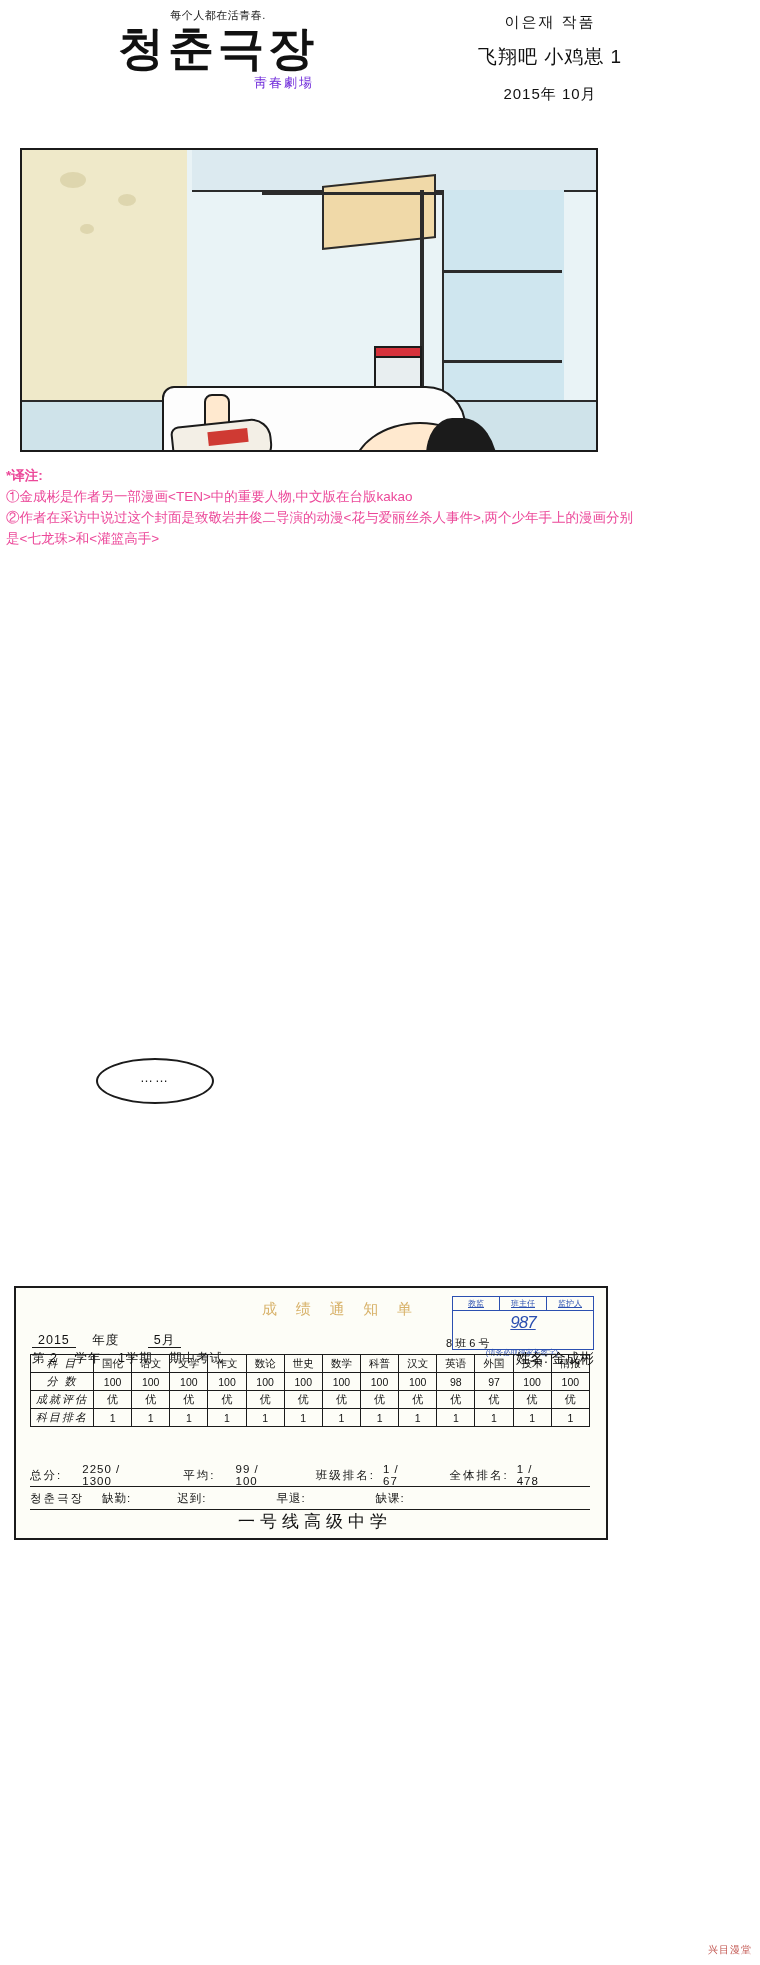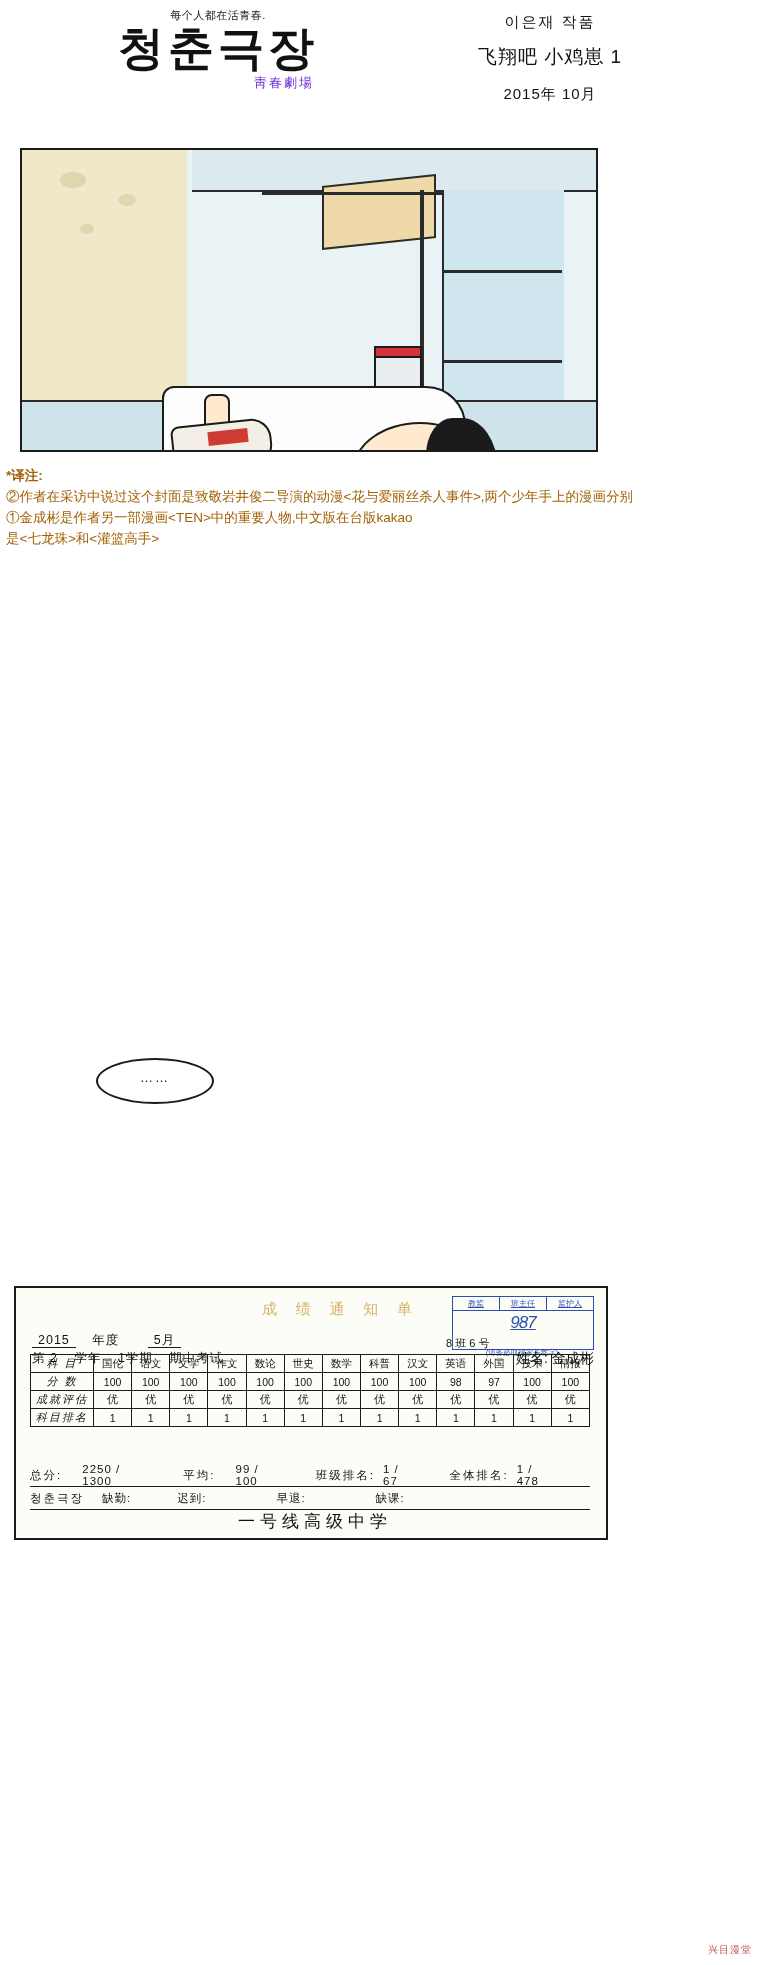--- a/index.html
+++ b/index.html
@@ -186,21 +186,21 @@
     border-radius: 8px;
   }
 
   
   .notes {
     position: absolute;
     left: 6px; top: 466px;
     width: 748px;
     font-size: 13.5px;
     line-height: 1.55;
-    color: #a16207;
+    color: #ec4899;
   }
   .notes .note-title { font-weight: bold; }
 
   
   .bubble {
     position: absolute;
     left: 96px; top: 1058px;
     width: 114px; height: 42px;
     border: 2px solid #1b1b1b;
     border-radius: 50%;
@@ -379,22 +379,22 @@
   <div class="eye" style="left:398px; top:300px;"></div>
 
   <div class="arm"></div>
   <div class="shoe"></div>
   <div class="shoe-stripe"></div>
 
 </div>
 
 <div class="notes">
   <div class="note-title">*译注:</div>
+  <div>①金成彬是作者另一部漫画&lt;TEN&gt;中的重要人物,中文版在台版kakao</div>
   <div>②作者在采访中说过这个封面是致敬岩井俊二导演的动漫&lt;花与爱丽丝杀人事件&gt;,两个少年手上的漫画分别</div>
-  <div>①金成彬是作者另一部漫画&lt;TEN&gt;中的重要人物,中文版在台版kakao</div>
   <div>是&lt;七龙珠&gt;和&lt;灌篮高手&gt;</div>
 </div>
 
 <div class="bubble">
   <span>……</span>
 </div>
 
 <div class="report">
   <div class="rc-title">成 绩 通 知 单</div>
 

